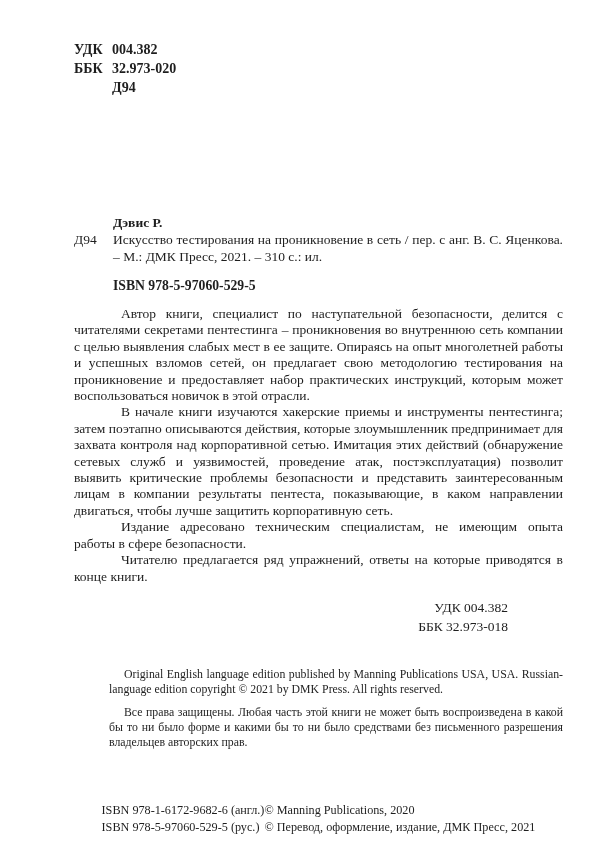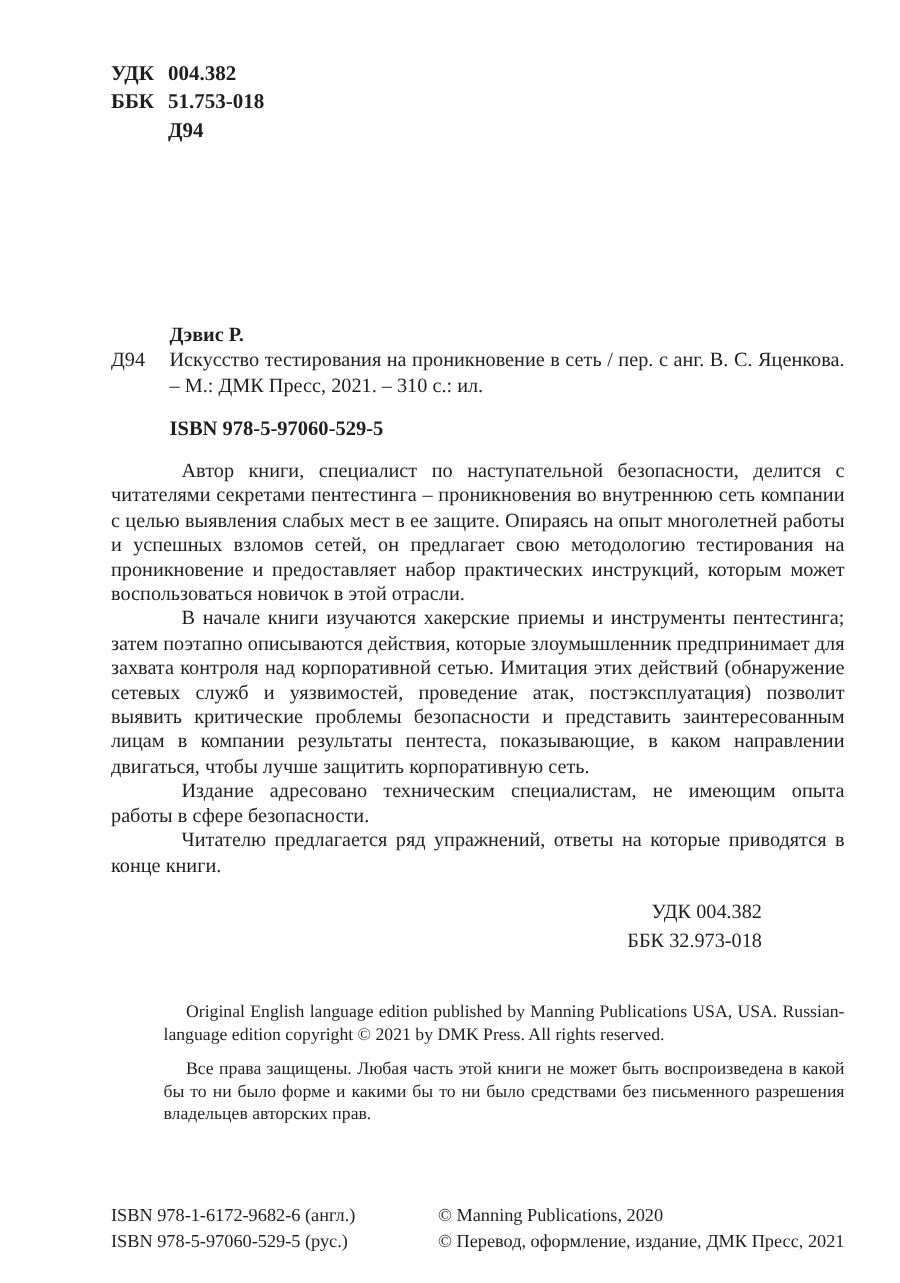--- a/index.html
+++ b/index.html
@@ -93,39 +93,39 @@
   }
   .legal p {
     margin: 0 0 8px 0;
     text-indent: 15px;
   }
 
   
   .footer {
     margin-top: 52px;
     display: flex;
-    justify-content: space-between;
+    justify-content: center;
     font-size: 12.2px;
     line-height: 17.5px;
   }
   .footer .col div { white-space: nowrap; }
 </style>
 </head>
 <body>
 
 <div class="page">
 
   <div class="code-table">
     <div class="code-row">
       <span class="lbl">УДК</span>
       <span>004.382</span>
     </div>
     <div class="code-row">
       <span class="lbl">ББК</span>
-      <span>51.753-018</span>
+      <span>32.973-020</span>
     </div>
     <div class="code-row">
       <span class="lbl"></span>
       <span>Д94</span>
     </div>
   </div>
 
   <div class="biblio">
     <div class="biblio-author">Дэвис Р.</div>
     <div class="biblio-entry">

